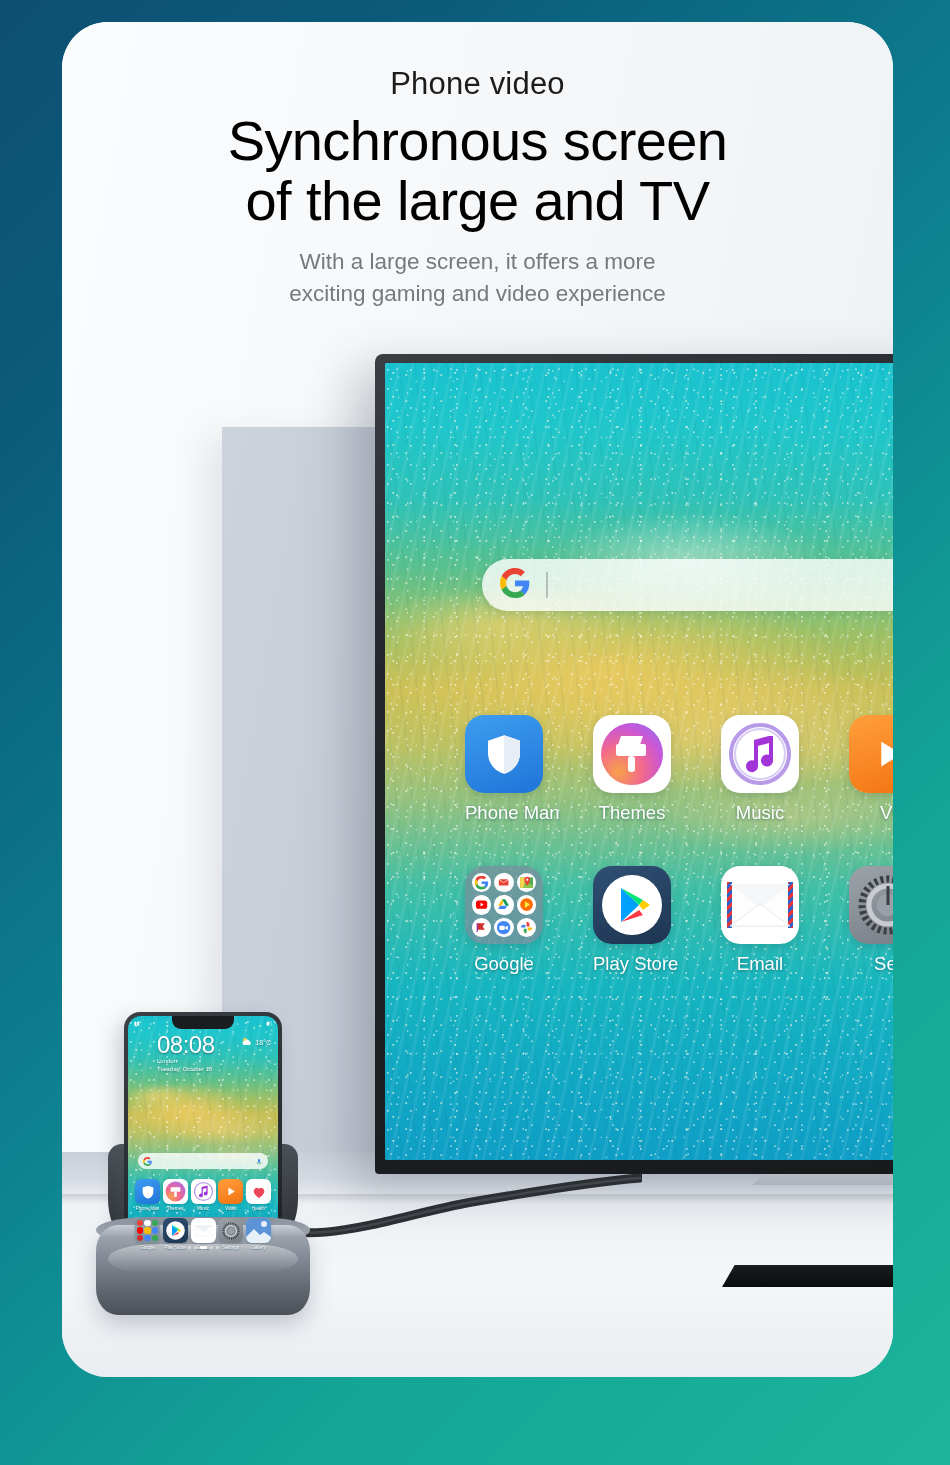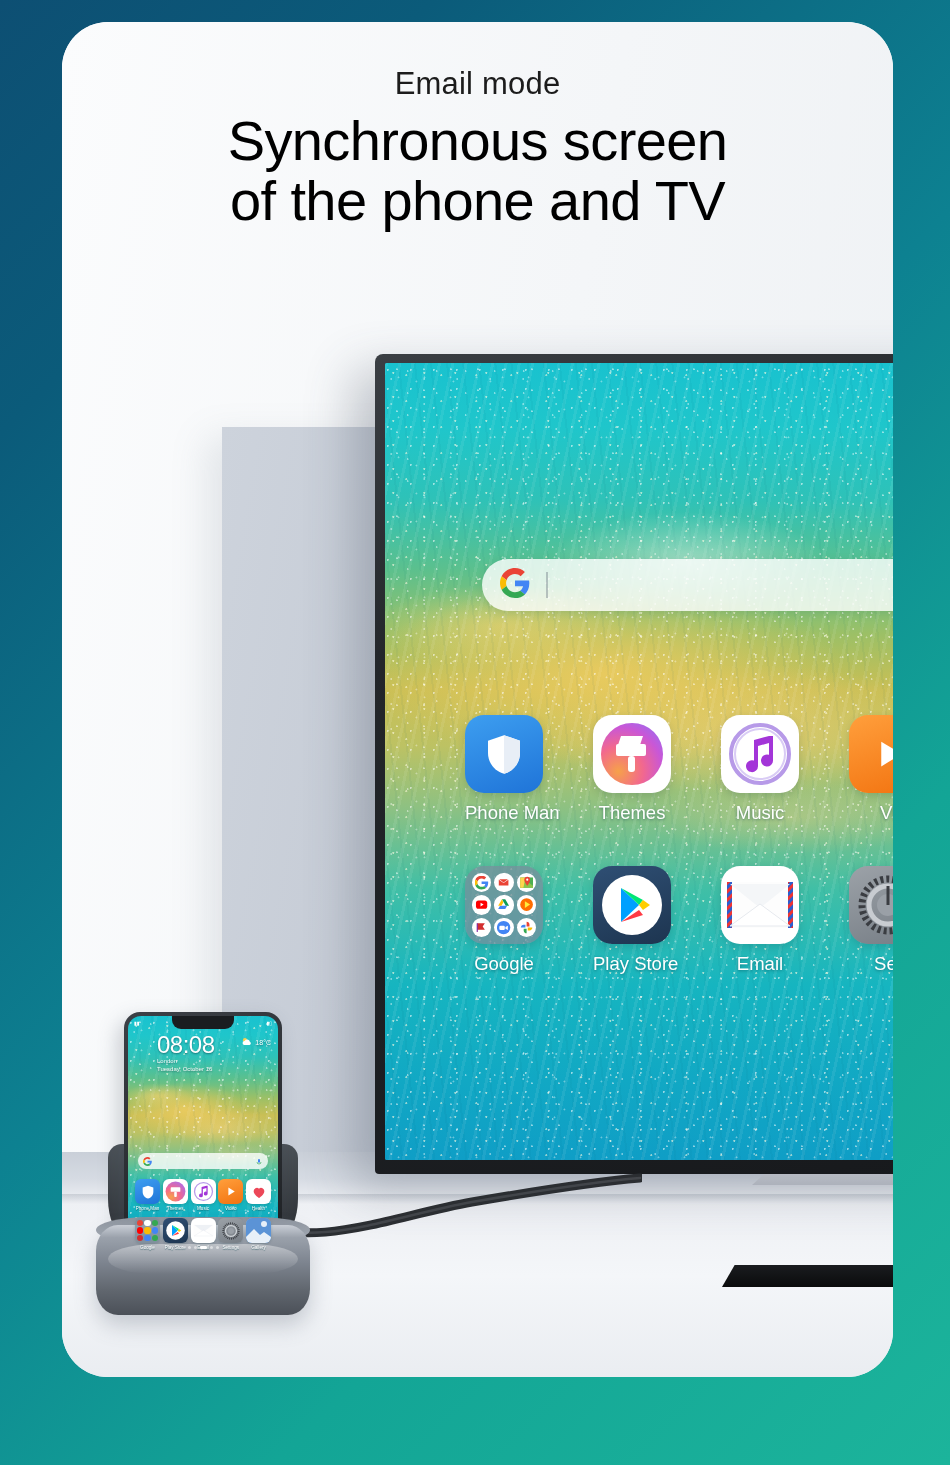--- a/index.html
+++ b/index.html
@@ -594,18 +594,22 @@
           </div>
         </div>
       </div>
 
       <div id="dock-top"></div>
       <div id="dock-base"></div>
       <div id="dock-shine"></div>
     </div>
   </div>
 
-  <div class="kicker">Email mode</div>
+  <div class="kicker">Phone video</div>
   <div class="headline">
     <div>Synchronous screen</div>
-    <div>of the phone and TV</div>
+    <div>of the large and TV</div>
+  </div>
+  <div class="subcopy">
+    <div>With a large screen, it offers a more</div>
+    <div>exciting gaming and video experience</div>
   </div>
 </div>
 
 </body></html>

